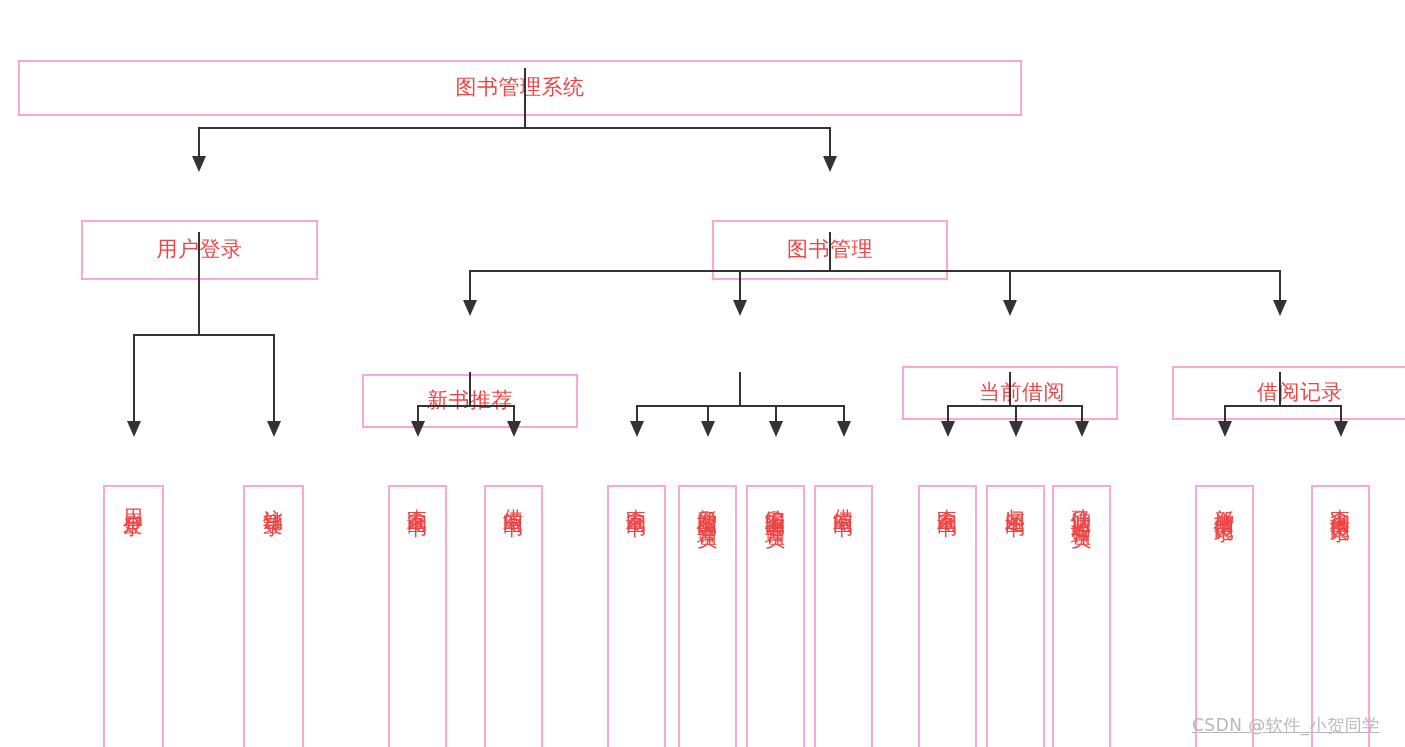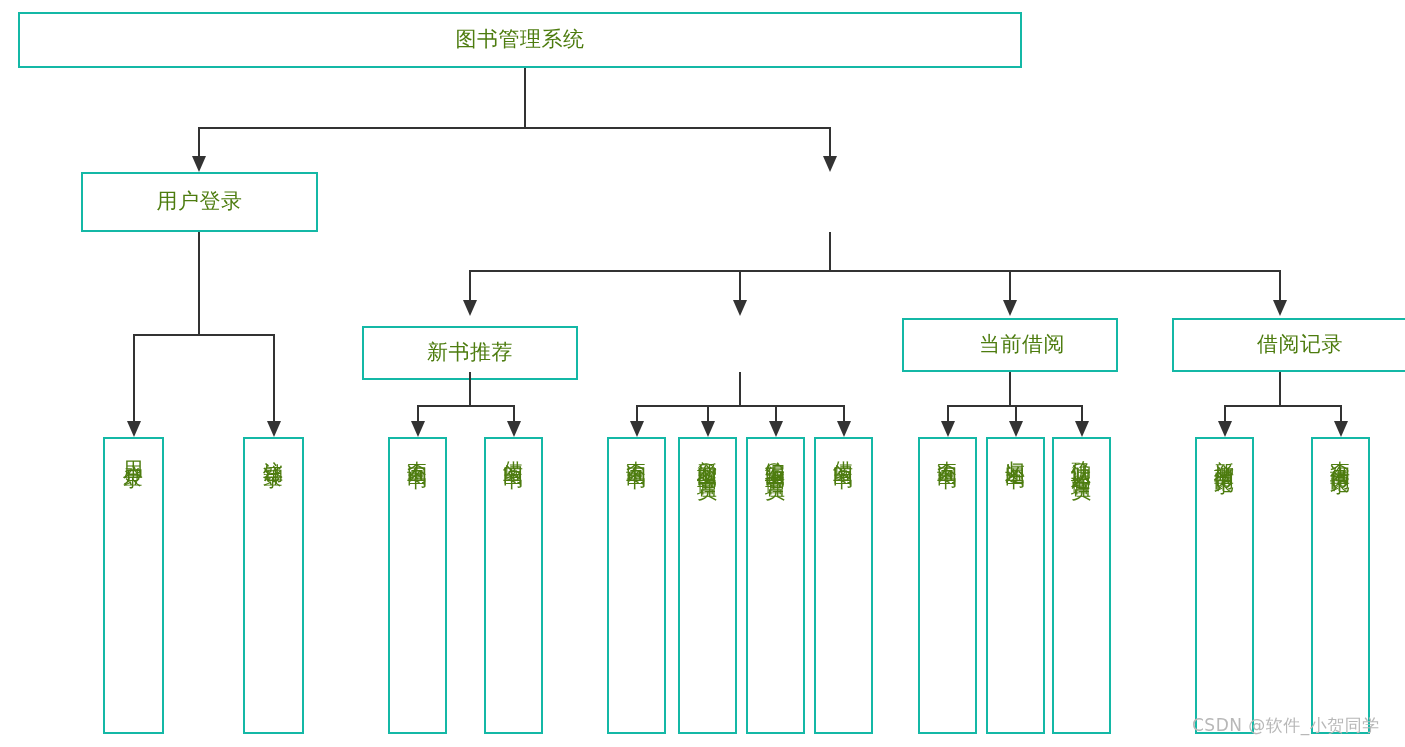--- a/index.html
+++ b/index.html
@@ -18,26 +18,27 @@
     height: 747px;
     background: #ffffff;
     overflow: hidden;
   }
 
   
   .node {
     position: absolute;
     box-sizing: border-box;
     background: #ffffff;
-    border: 2px solid #14b8a6;
+    border: 2px solid #f9a8d4;
     display: flex;
     align-items: center;
     justify-content: center;
-    color: #4d7c0f;
+    color: #ef4444;
     line-height: 1.12;
+    margin-top: 48px;
   }
   .node.horiz {
     font-size: 21px;
     letter-spacing: 0.5px;
   }
 
   
   .node.vert {
     font-size: 20px;
     padding: 6px 2px;
@@ -70,20 +71,21 @@
   }
 
   
   #watermark {
     position: absolute;
     color: #b8b8b8;
     font-size: 17px;
     letter-spacing: 0.5px;
     white-space: nowrap;
     user-select: none;
+    text-decoration: underline;
   }
 </style>
 </head>
 <body>
 
 <div id="canvas">
 
   <div class="node horiz" style="left:18px; top:12px; width:1004px; height:56px;">
     <span>图书管理系统</span>
   </div>
@@ -94,20 +96,23 @@
 
   <div class="vline" style="left:198px; top:127px; height:29px;"></div>
   <div class="arrow" style="left:192px; top:156px;"></div>
   <div class="vline" style="left:829px; top:127px; height:29px;"></div>
   <div class="arrow" style="left:823px; top:156px;"></div>
 
   <div class="node horiz" style="left:81px; top:172px; width:237px; height:60px;">
     <span>用户登录</span>
   </div>
 
+  <div class="node horiz" style="left:712px; top:172px; width:236px; height:60px;">
+    <span>图书管理</span>
+  </div>
 
   <div class="vline" style="left:198px; top:232px; height:103px;"></div>
   <div class="hline" style="left:133px; top:334px; width:142px;"></div>
   <div class="vline" style="left:133px; top:334px; height:87px;"></div>
   <div class="arrow" style="left:127px; top:421px;"></div>
   <div class="vline" style="left:273px; top:334px; height:87px;"></div>
   <div class="arrow" style="left:267px; top:421px;"></div>
 
   <div class="vline" style="left:829px; top:232px; height:39px;"></div>
   <div class="hline" style="left:469px; top:270px; width:812px;"></div>

